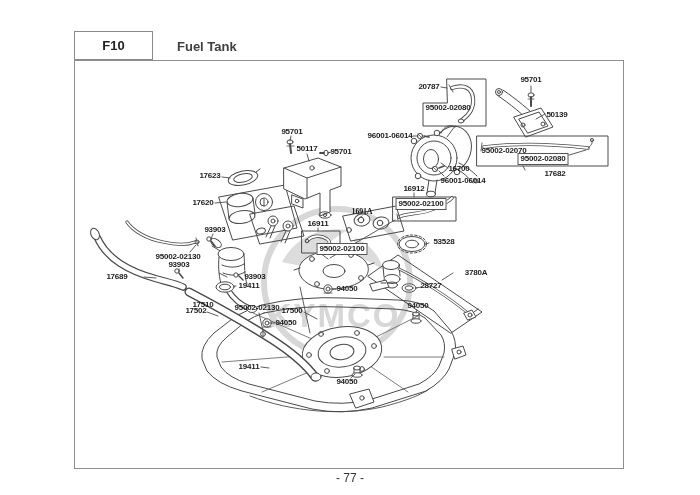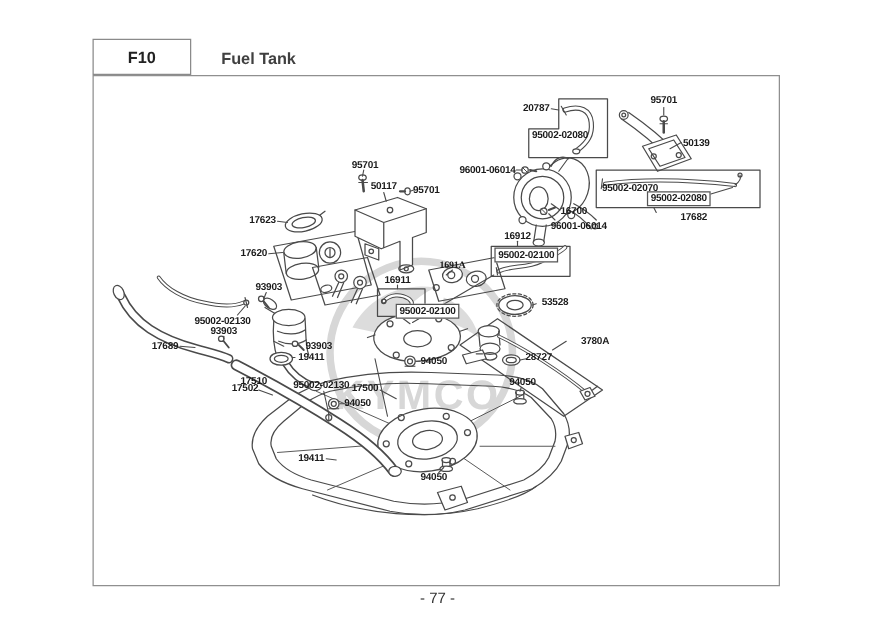--- a/index.html
+++ b/index.html
@@ -367,21 +367,21 @@
       <div class="part-label" style="left: 203px; top: 203px;">17620</div>
       <div class="part-label" style="left: 414px; top: 189px;">16912</div>
       <div class="part-label boxed" style="left: 421px; top: 204px;">95002-02100</div>
       <div class="part-label" style="left: 362px; top: 212px; font-family: Liberation Serif, serif;">1691A</div>
       <div class="part-label" style="left: 318px; top: 224px;">16911</div>
       <div class="part-label" style="left: 215px; top: 230px;">93903</div>
       <div class="part-label boxed" style="left: 342px; top: 249px;">95002-02100</div>
       <div class="part-label" style="left: 444px; top: 242px;">53528</div>
       <div class="part-label" style="left: 178px; top: 257px;">95002-02130</div>
       <div class="part-label" style="left: 179px; top: 265px;">93903</div>
-      <div class="part-label" style="left: 132px; top: 277px;">17689</div>
+      <div class="part-label" style="left: 117px; top: 277px;">17689</div>
       <div class="part-label" style="left: 203px; top: 273px; margin-top: 32px;">17510</div>
       <div class="part-label" style="left: 255px; top: 277px;">93903</div>
       <div class="part-label" style="left: 249px; top: 286px;">19411</div>
       <div class="part-label" style="left: 476px; top: 273px;">3780A</div>
       <div class="part-label" style="left: 431px; top: 286px;">28727</div>
       <div class="part-label" style="left: 347px; top: 289px;">94050</div>
       <div class="part-label" style="left: 418px; top: 306px;">94050</div>
       <div class="part-label" style="left: 257px; top: 308px;">95002-02130</div>
       <div class="part-label" style="left: 196px; top: 311px;">17502</div>
       <div class="part-label" style="left: 292px; top: 311px;">17500</div>

